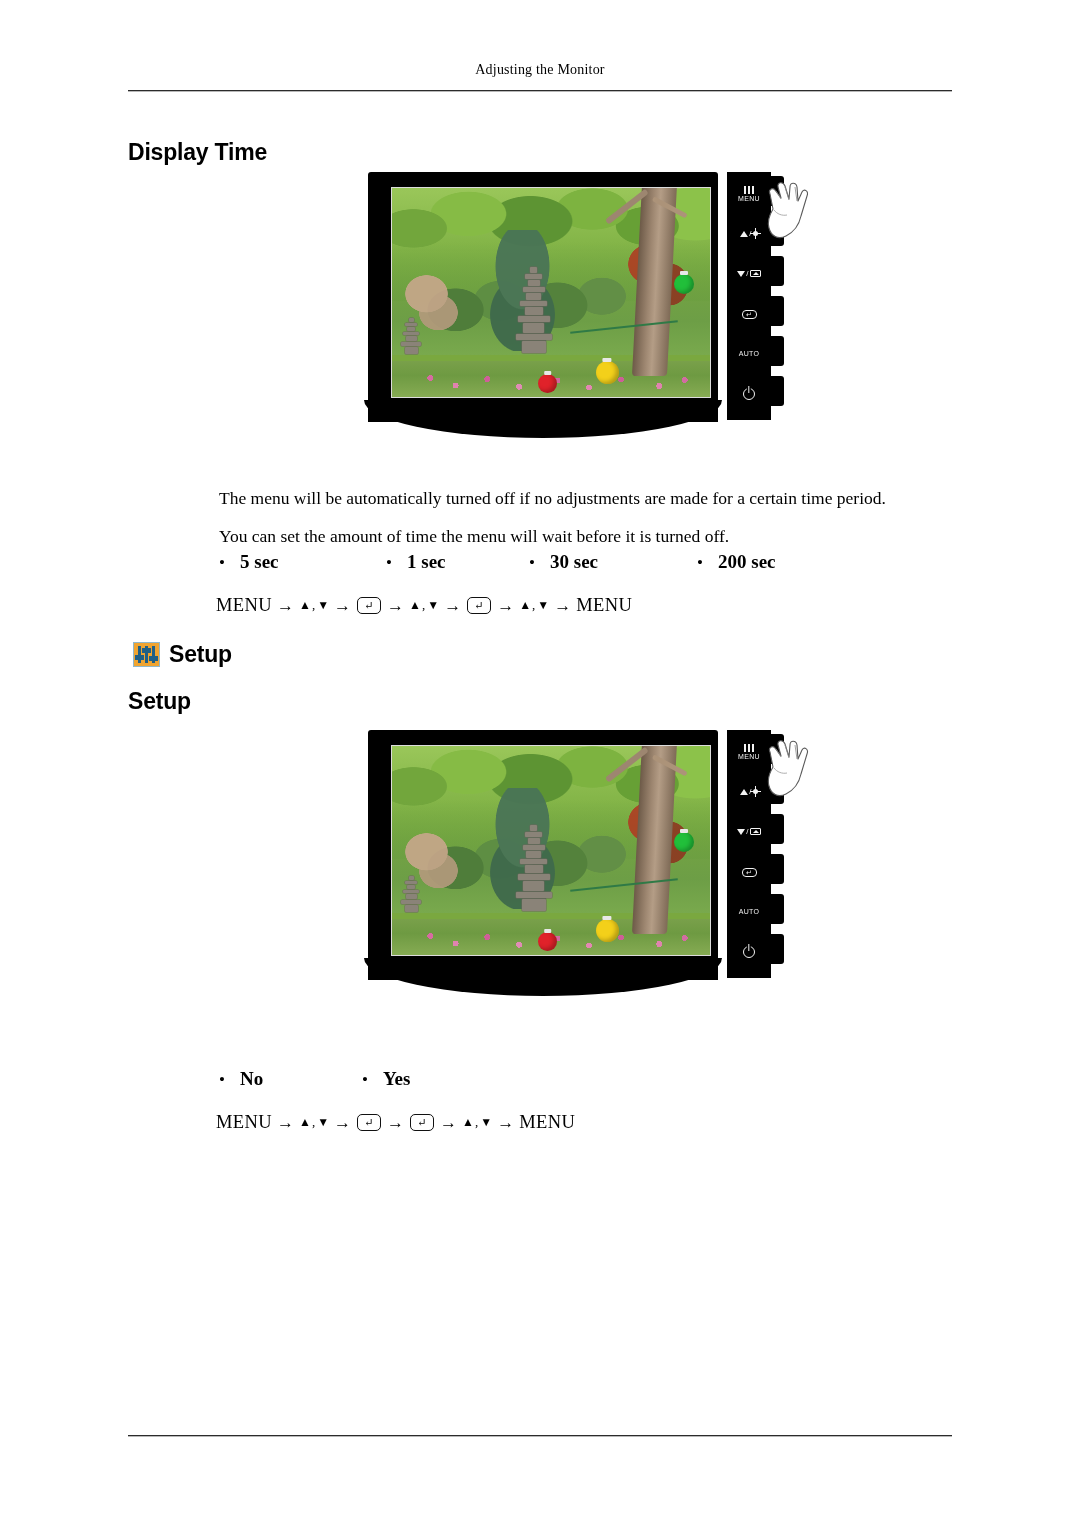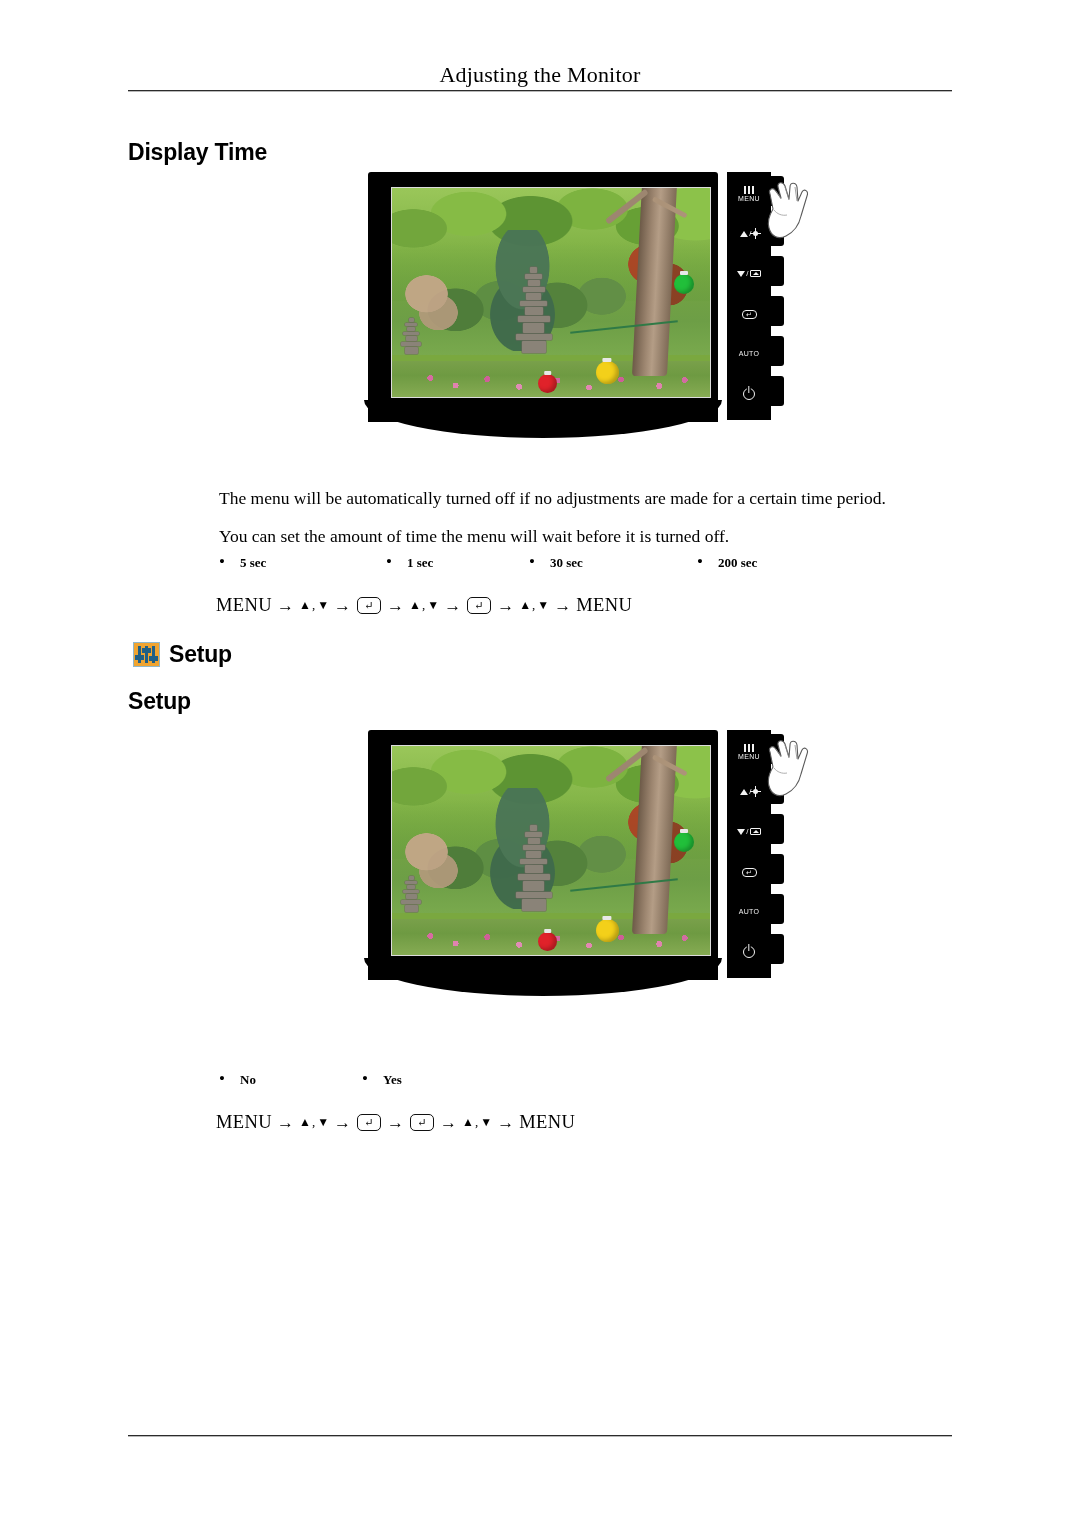--- a/index.html
+++ b/index.html
@@ -23,21 +23,21 @@
     height: 1527px;
   }
 
   
   .hdr-text {
     position: absolute;
     left: 128px;
     top: 62px;
     width: 824px;
     text-align: center;
-    font-size: 22px;
+    font-size: 14px;
     font-family: "Liberation Serif", "DejaVu Serif", serif;
     letter-spacing: .2px;
   }
   .rule {
     position: absolute;
     left: 128px;
     width: 824px;
     height: 0;
     border-top: 1.6px solid #2b2b2b;
     border-bottom: 1px solid #b8b8b8;
@@ -136,21 +136,21 @@
     white-space: nowrap;
   }
   .bullet .dot {
     width: 14px;
     font-size: 17px;
     line-height: 20px;
     text-align: left;
   }
   .bullet .txt {
     font-weight: bold;
-    font-size: 13px;
+    font-size: 19px;
     line-height: 20px;
     margin-left: 7px;
   }
 
   
   .seq {
     position: absolute;
     left: 216px;
     display: flex;
     align-items: center;

